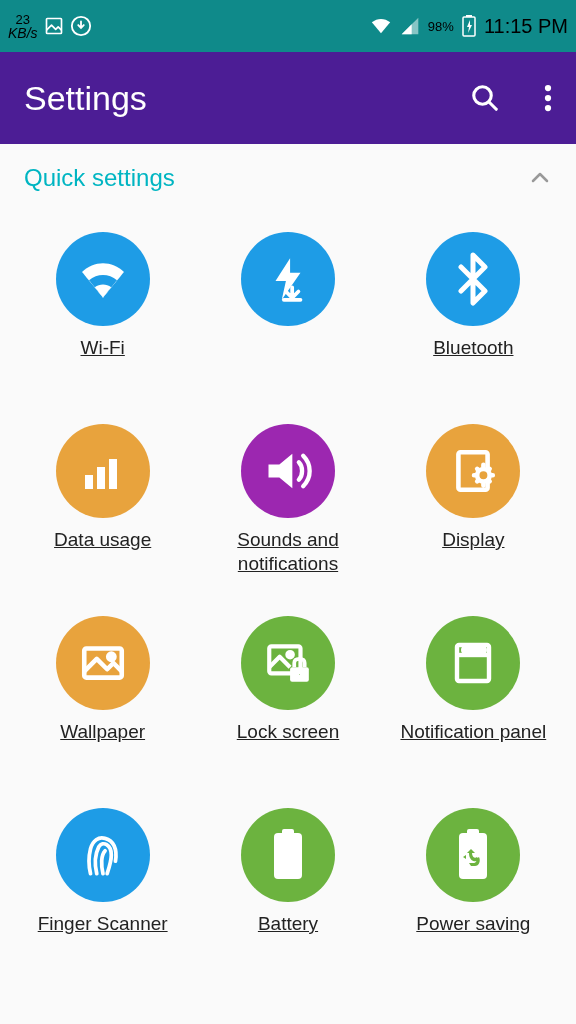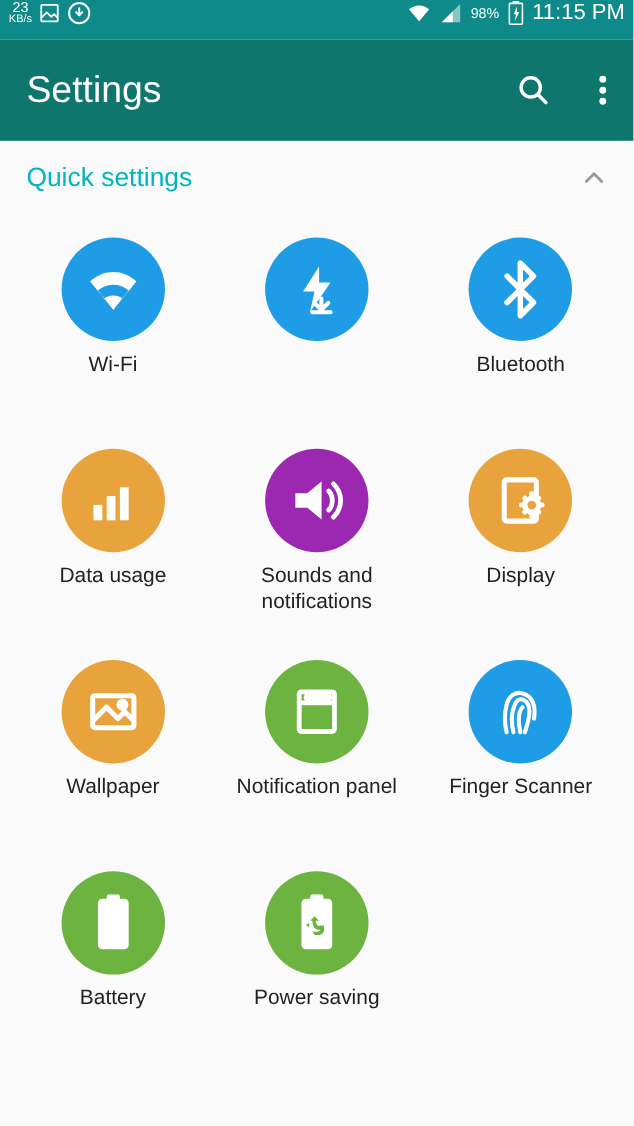--- a/index.html
+++ b/index.html
@@ -1,31 +1,31 @@
 <!DOCTYPE html>
 <html><head>
 <meta charset="utf-8">
 <style>
 * { margin: 0; padding: 0; box-sizing: border-box; }
 html, body { width: 576px; height: 1024px; overflow: hidden; font-family: 'Comic Sans MS', cursive, sans-serif; background: #fafafa; }
-.status-bar { height: 36px; background: #0f8a8a; color: #ffffff; display: flex; align-items: flex-start; padding: 0 8px; font-size: 16px; }
+.status-bar { height: 52px; background: #0f8a8a; color: #000000; display: flex; align-items: center; padding: 0 8px; font-size: 16px; }
 .status-left { display: flex; align-items: center; gap: 6px; }
 .status-right { margin-left: auto; display: flex; align-items: center; gap: 8px; }
 .kbs { display: flex; flex-direction: column; line-height: 1; font-size: 13px; text-align: center; font-family: sans-serif; }
-.kbs .unit { font-size: 10px; }
-.header { height: 92px; background: #0f766e; display: flex; align-items: center; padding: 0 24px; color: #fff; }
+.kbs .unit { font-size: 14px; font-style: italic; }
+.header { height: 92px; background: #4c1d95; display: flex; align-items: center; padding: 0 24px; color: #fff; }
 .header-title { font-size: 34px; font-weight: normal; }
 .header-actions { margin-left: auto; display: flex; align-items: center; gap: 44px; }
 .section { padding: 20px 24px 8px; display: flex; align-items: center; }
 .section-title { color: #00b5c2; font-size: 24px; }
 .section .chev { margin-left: auto; color: #999; }
 .grid { display: grid; grid-template-columns: repeat(3, 1fr); gap: 0; padding: 16px 10px 0; }
 .item { display: flex; flex-direction: column; align-items: center; padding: 16px 4px 24px; cursor: pointer; }
 .circle { width: 94px; height: 94px; border-radius: 50%; display:flex; align-items:center; justify-content:center; color:#fff; }
-.label { margin-top: 10px; font-size: 19px; color: #222; text-align: center; line-height: 1.25; min-height: 48px; }
+.label { margin-top: 10px; font-size: 19px; color: #222; text-align: center; line-height: 1.25; min-height: 48px; text-decoration: underline; }
 .c-blue { background: #1e9ce6; }
 .c-orange { background: #e8a33d; }
 .c-purple { background: #9c27b0; }
 .c-green { background: #6cb33f; }
 svg { display:block; }
 </style>
 </head>
 <body>
 
 <div class="status-bar">
@@ -166,20 +166,33 @@
     <div class="circle c-orange">
       <svg width="50" height="50" viewBox="0 0 24 24" fill="none" stroke="#fff" stroke-width="2.2">
           <rect x="3" y="5" width="18" height="14" rx="1"></rect>
           <path d="M3 16 L9 10 L14 15 L17 12 L21 16" stroke-linejoin="round"></path>
           <circle cx="16" cy="9" r="1.5" fill="#fff"></circle>
         </svg>
     </div>
     <div class="label">Wallpaper</div>
   </div>
 
+  <div class="item">
+    <div class="circle c-green">
+      <svg width="50" height="50" viewBox="0 0 24 24" fill="none" stroke="#fff" stroke-width="2">
+          <rect x="3" y="4" width="15" height="13" rx="1"></rect>
+          <path d="M3 14 L8 9 L13 14" stroke-linejoin="round"></path>
+          <circle cx="13" cy="8" r="1.3" fill="#fff"></circle>
+          <rect x="13" y="14" width="9" height="7" rx="1" fill="#fff" stroke="none"></rect>
+          <path d="M15 14 L15 12 C15 10.5 16 10 17.5 10 C19 10 20 10.5 20 12 L20 14" stroke-width="1.8"></path>
+          <circle cx="17.5" cy="17.5" r="1.2" fill="#6cb33f"></circle>
+        </svg>
+    </div>
+    <div class="label">Lock screen</div>
+  </div>
 
   <div class="item">
     <div class="circle c-green">
       <svg width="48" height="48" viewBox="0 0 24 24" fill="none" stroke="#fff" stroke-width="2.2">
           <rect x="4" y="3" width="16" height="18" rx="1"></rect>
           <line x1="4" y1="8" x2="20" y2="8"></line>
           <circle cx="8" cy="5.5" r="0.9" fill="#fff"></circle>
           <circle cx="11" cy="5.5" r="0.9" fill="#fff"></circle>
           <circle cx="14" cy="5.5" r="0.9" fill="#fff"></circle>
           <circle cx="17" cy="5.5" r="0.9" fill="#fff"></circle>

